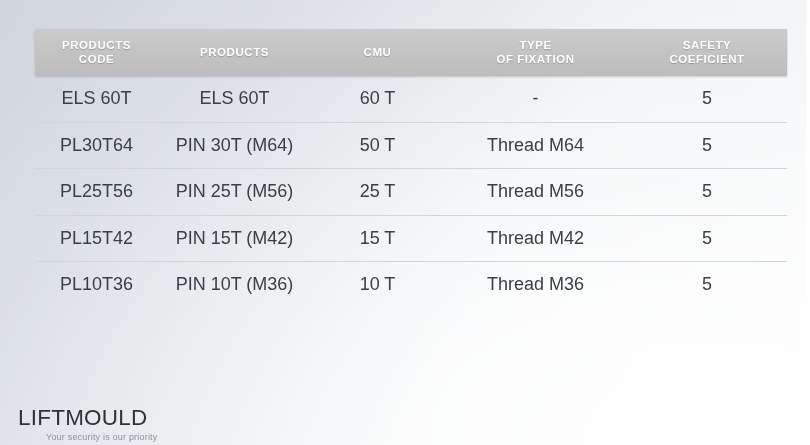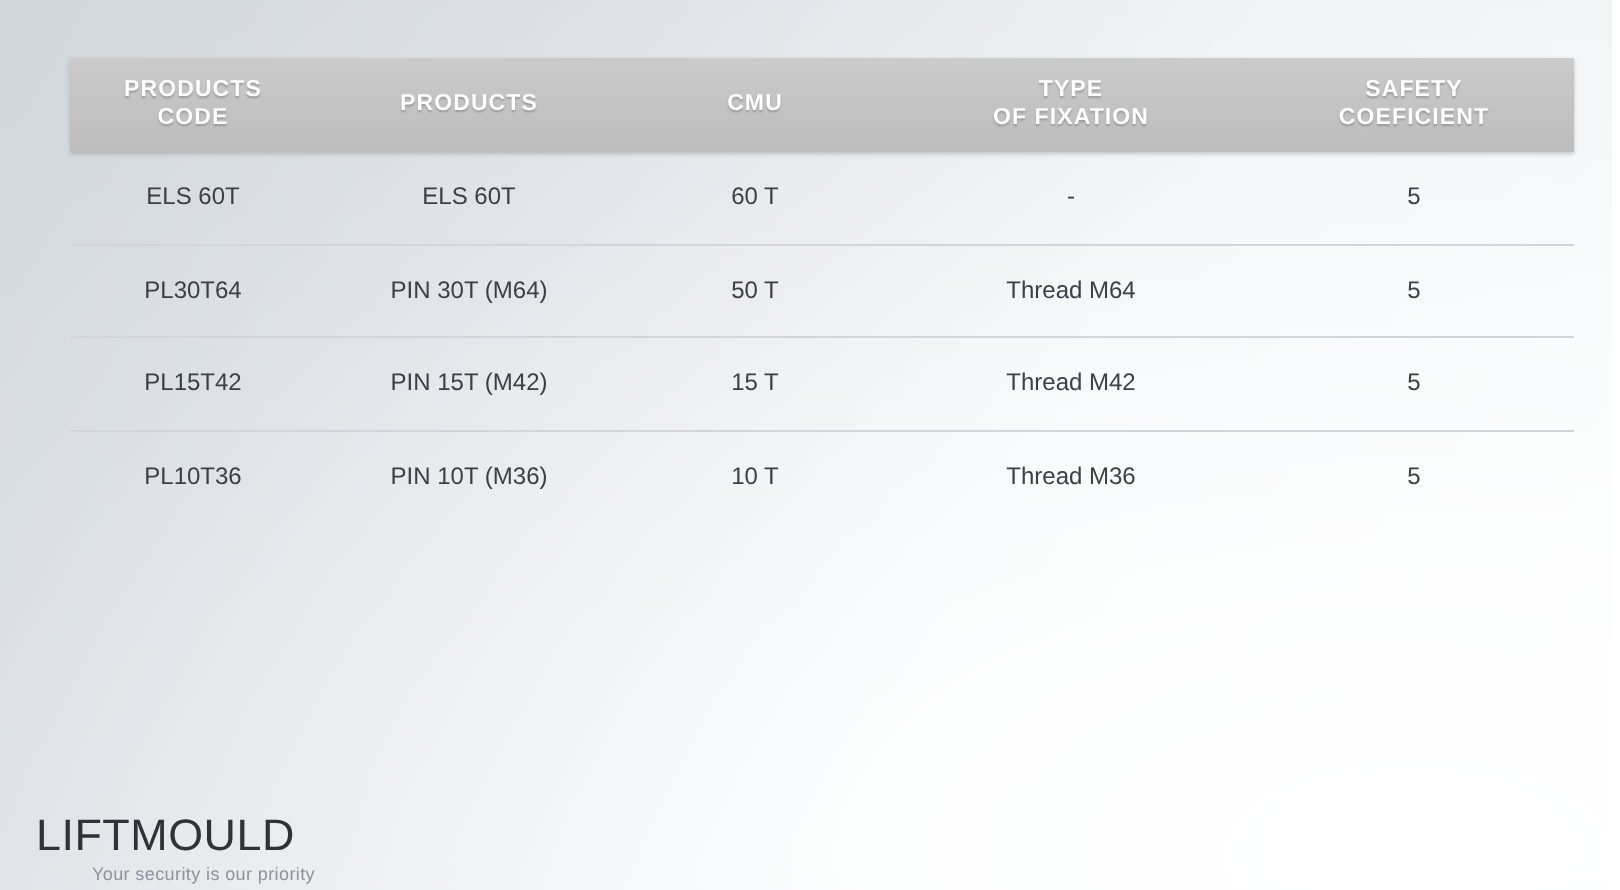--- a/index.html
+++ b/index.html
@@ -50,21 +50,21 @@
     padding: 9px 4px 10px 4px;
     text-align: center;
     vertical-align: middle;
     text-shadow: 0 1px 1px rgba(120,120,120,0.55);
     border: 0;
   }
   table.spec thead tr {
     box-shadow: 0 1px 2px rgba(110,115,120,0.35);
   }
   table.spec tbody td {
-    font-size: 12px;
+    font-size: 18px;
     color: #3c4045;
     text-align: center;
     vertical-align: middle;
     height: 41.5px;
     padding: 2px 4px;
     border-bottom: 1px solid #d2d6da;
     line-height: 15px;
   }
   table.spec tbody tr:last-child td {
     border-bottom: 0;
@@ -150,20 +150,27 @@
           <td>5</td>
         </tr>
         <tr>
           <td>PL30T64</td>
           <td>PIN 30T (M64)</td>
           <td>50 T</td>
           <td>Thread M64</td>
           <td>5</td>
         </tr>
         <tr>
+          <td>PL25T56</td>
+          <td>PIN 25T (M56)</td>
+          <td>25 T</td>
+          <td>Thread M56</td>
+          <td>5</td>
+        </tr>
+        <tr>
           <td>PL15T42</td>
           <td>PIN 15T (M42)</td>
           <td>15 T</td>
           <td>Thread M42</td>
           <td>5</td>
         </tr>
         <tr>
           <td>PL10T36</td>
           <td>PIN 10T (M36)</td>
           <td>10 T</td>

